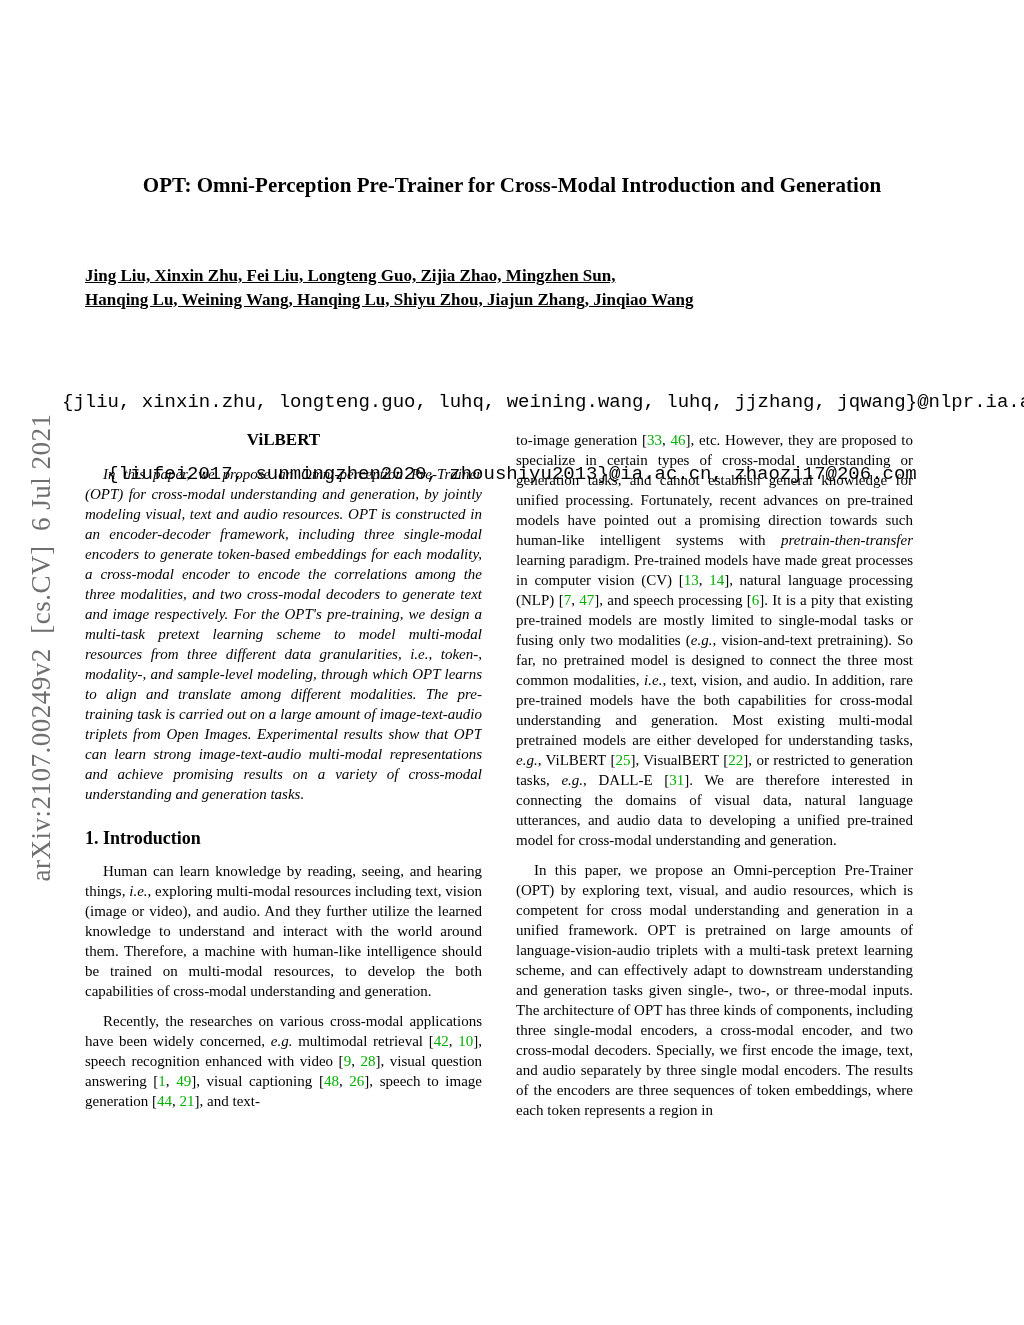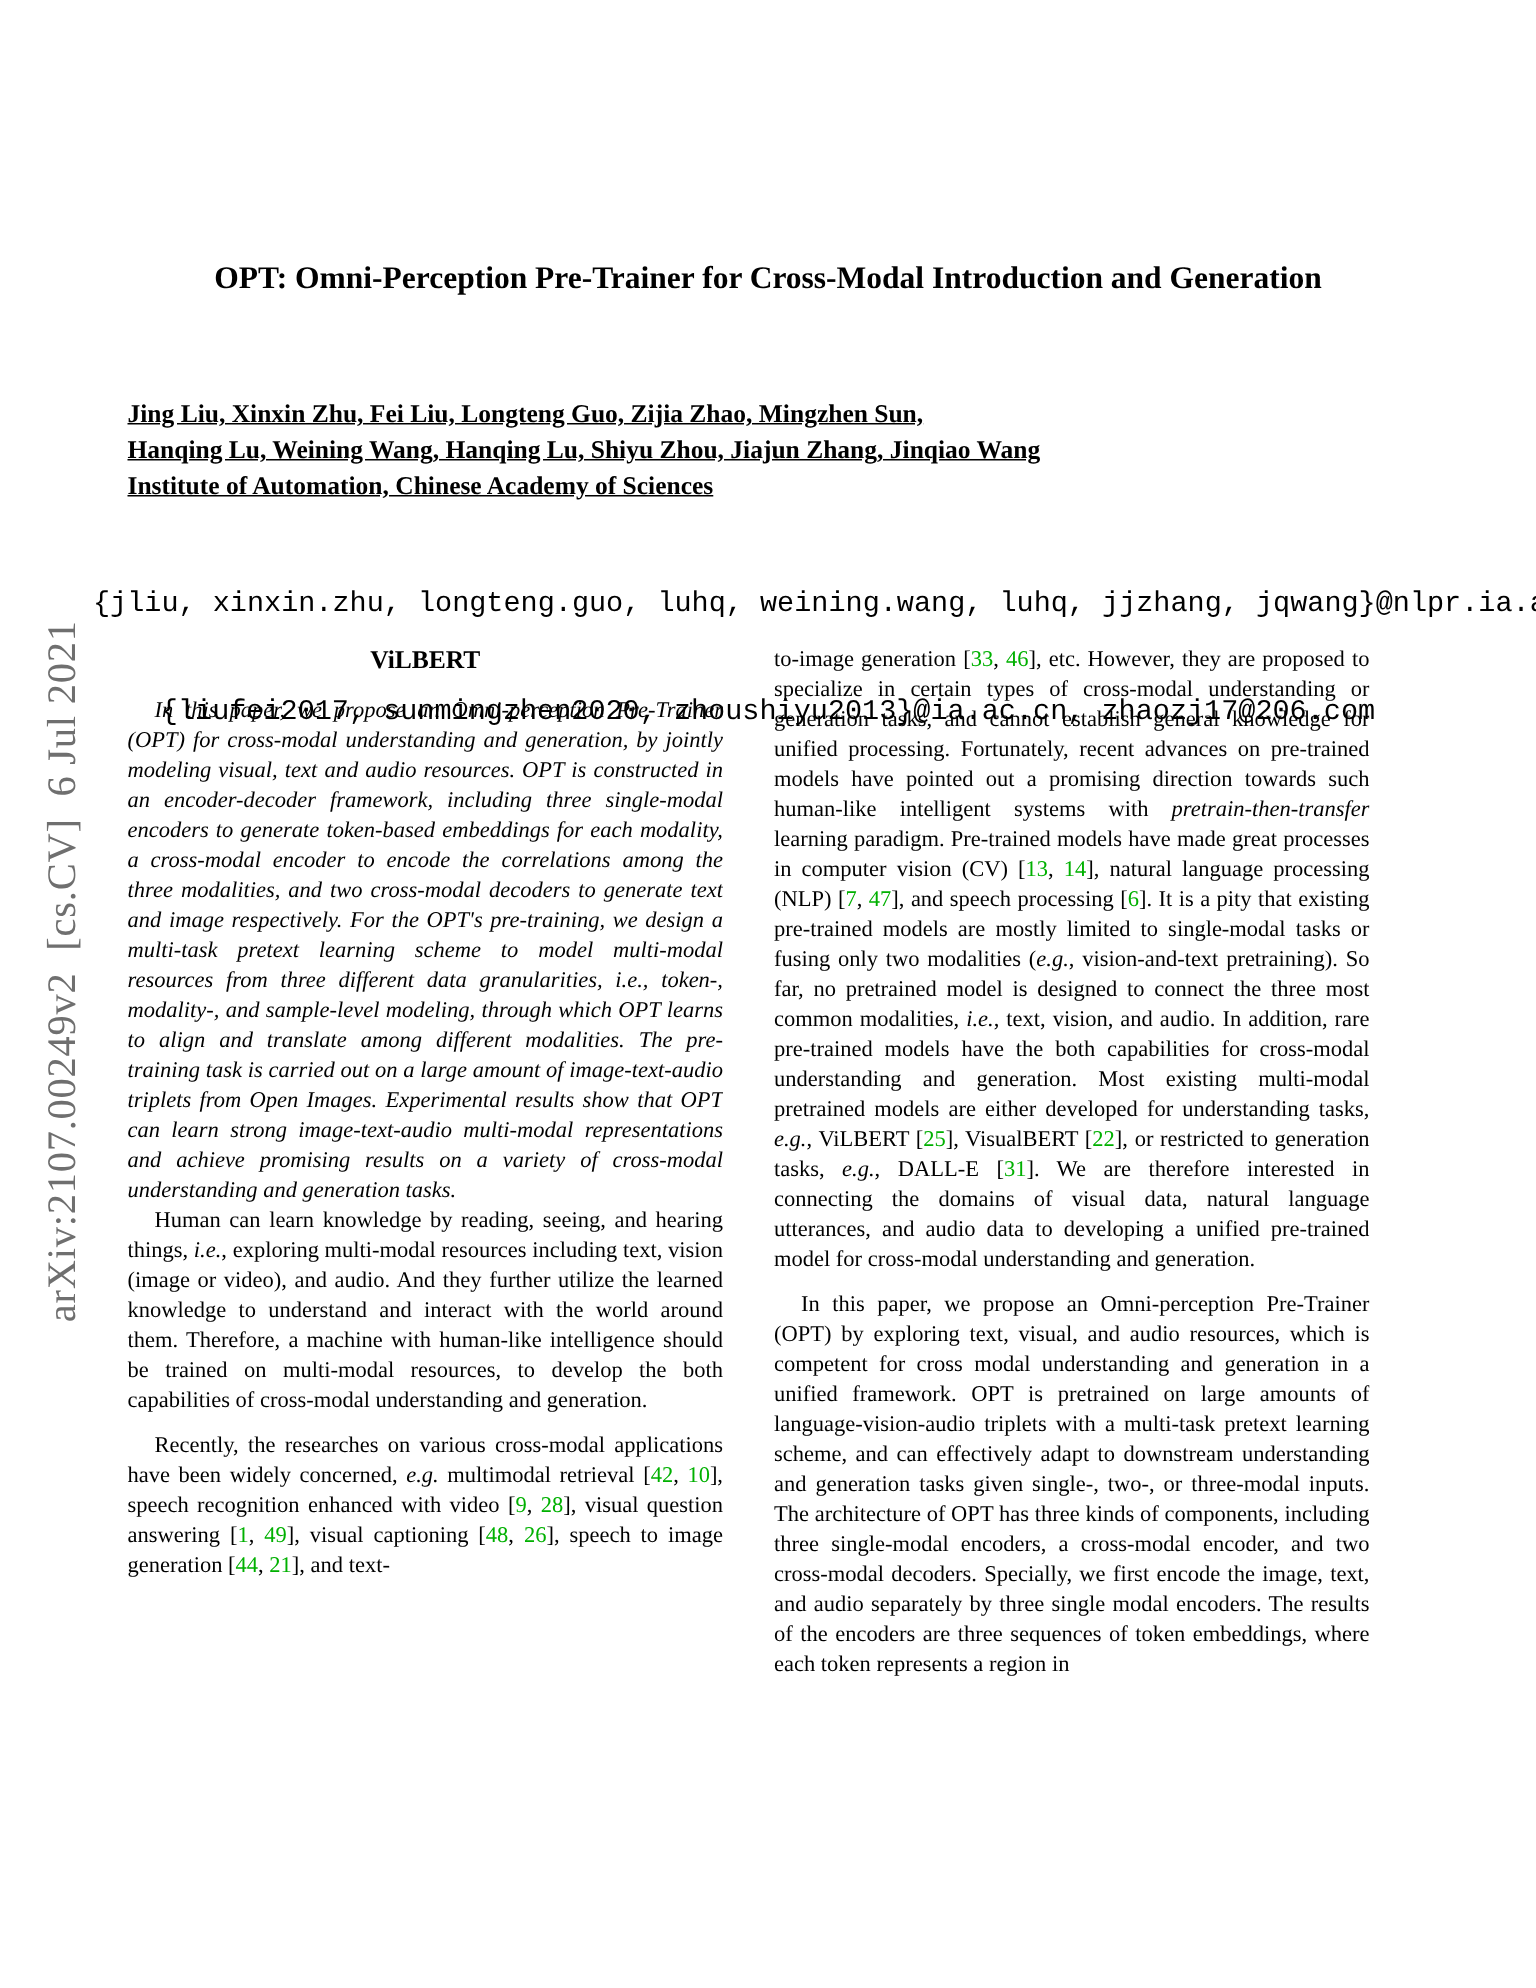--- a/index.html
+++ b/index.html
@@ -95,31 +95,31 @@
 
 <div class="page">
 
   <div class="arxiv-sidebar">arXiv:2107.00249v2  [cs.CV]  6 Jul 2021</div>
 
   <div class="paper-title">OPT: Omni-Perception Pre-Trainer for Cross-Modal Introduction and Generation</div>
 
   <div class="author-block">
     <div>Jing Liu, Xinxin Zhu, Fei Liu, Longteng Guo, Zijia Zhao, Mingzhen Sun,</div>
     <div>Hanqing Lu, Weining Wang, Hanqing Lu, Shiyu Zhou, Jiajun Zhang, Jinqiao Wang</div>
-    <div>Institute of Automation, Chinese Academy of Sciences</div>
   </div>
 
   <div class="email-block">
     <div>{jliu, xinxin.zhu, longteng.guo, luhq, weining.wang, luhq, jjzhang, jqwang}@nlpr.ia.ac.cn</div>
     <div>{liufei2017, sunmingzhen2020, zhoushiyu2013}@ia.ac.cn, zhaozj17@206.com</div>
   </div>
 
   <div class="col col-left">
     <div class="abstract-heading">ViLBERT</div>
     <p class="abstract indent"><span>In this paper, we propose an Omni-perception Pre-Trainer (OPT) for cross-modal understanding and generation, by jointly modeling visual, text and audio resources. OPT is constructed in an encoder-decoder framework, including three single-modal encoders to generate token-based embeddings for each modality, a cross-modal encoder to encode the correlations among the three modalities, and two cross-modal decoders to generate text and image respectively. For the OPT's pre-training, we design a multi-task pretext learning scheme to model multi-modal resources from three different data granularities, i.e., token-, modality-, and sample-level modeling, through which OPT learns to align and translate among different modalities. The pre-training task is carried out on a large amount of image-text-audio triplets from Open Images. Experimental results show that OPT can learn strong image-text-audio multi-modal representations and achieve promising results on a variety of cross-modal understanding and generation tasks.</span></p>
+    <div class="section-heading">1. Introduction</div>
     <p class="para indent"><span>Human can learn knowledge by reading, seeing, and hearing things, </span><span class="it">i.e.</span><span>, exploring multi-modal resources including text, vision (image or video), and audio. And they further utilize the learned knowledge to understand and interact with the world around them. Therefore, a machine with human-like intelligence should be trained on multi-modal resources, to develop the both capabilities of cross-modal understanding and generation.</span></p>
     <p class="para indent"><span>Recently, the researches on various cross-modal applications have been widely concerned, </span><span class="it">e.g.</span><span> multimodal retrieval [</span><span class="cite">42</span><span>, </span><span class="cite">10</span><span>], speech recognition enhanced with video [</span><span class="cite">9</span><span>, </span><span class="cite">28</span><span>], visual question answering [</span><span class="cite">1</span><span>, </span><span class="cite">49</span><span>], visual captioning [</span><span class="cite">48</span><span>, </span><span class="cite">26</span><span>], speech to image generation [</span><span class="cite">44</span><span>, </span><span class="cite">21</span><span>], and text-</span></p>
   </div>
 
   <div class="col col-right">
     <p class="para"><span>to-image generation [</span><span class="cite">33</span><span>, </span><span class="cite">46</span><span>], etc.  However, they are proposed to specialize in certain types of cross-modal understanding or generation tasks, and cannot establish general knowledge for unified processing.  Fortunately, recent advances on pre-trained models have pointed out a promising direction towards such human-like intelligent systems with </span><span class="it">pretrain-then-transfer</span><span> learning paradigm.  Pre-trained models have made great processes in computer vision (CV) [</span><span class="cite">13</span><span>, </span><span class="cite">14</span><span>], natural language processing (NLP) [</span><span class="cite">7</span><span>, </span><span class="cite">47</span><span>], and speech processing [</span><span class="cite">6</span><span>].  It is a pity that existing pre-trained models are mostly limited to single-modal tasks or fusing only two modalities (</span><span class="it">e.g.</span><span>, vision-and-text pretraining).  So far, no pretrained model is designed to connect the three most common modalities, </span><span class="it">i.e.</span><span>, text, vision, and audio.  In addition, rare pre-trained models have the both capabilities for cross-modal understanding and generation.  Most existing multi-modal pretrained models are either developed for understanding tasks, </span><span class="it">e.g.</span><span>, ViLBERT [</span><span class="cite">25</span><span>], VisualBERT [</span><span class="cite">22</span><span>], or restricted to generation tasks, </span><span class="it">e.g.</span><span>, DALL-E [</span><span class="cite">31</span><span>]. We are therefore interested in connecting the domains of visual data, natural language utterances, and audio data to developing a unified pre-trained model for cross-modal understanding and generation.</span></p>
     <p class="para indent"><span>In this paper, we propose an Omni-perception Pre-Trainer (OPT) by exploring text, visual, and audio resources, which is competent for cross modal understanding and generation in a unified framework.  OPT is pretrained on large amounts of language-vision-audio triplets with a multi-task pretext learning scheme, and can effectively adapt to downstream understanding and generation tasks given single-, two-, or three-modal inputs.  The architecture of OPT has three kinds of components, including three single-modal encoders, a cross-modal encoder, and two cross-modal decoders.  Specially, we first encode the image, text, and audio separately by three single modal encoders.  The results of the encoders are three sequences of token embeddings, where each token represents a region in</span></p>
   </div>
 
 </div>

